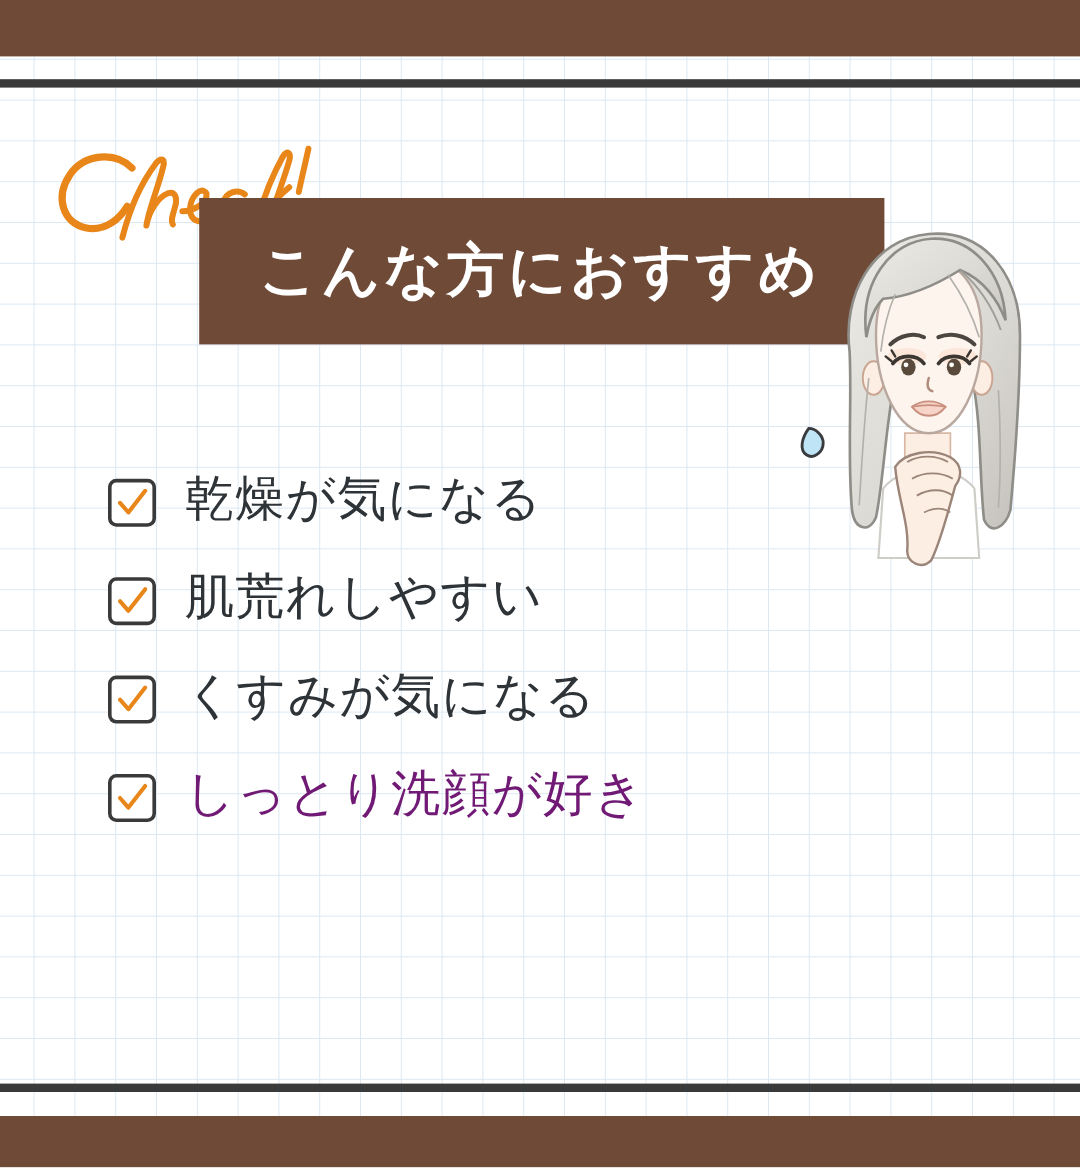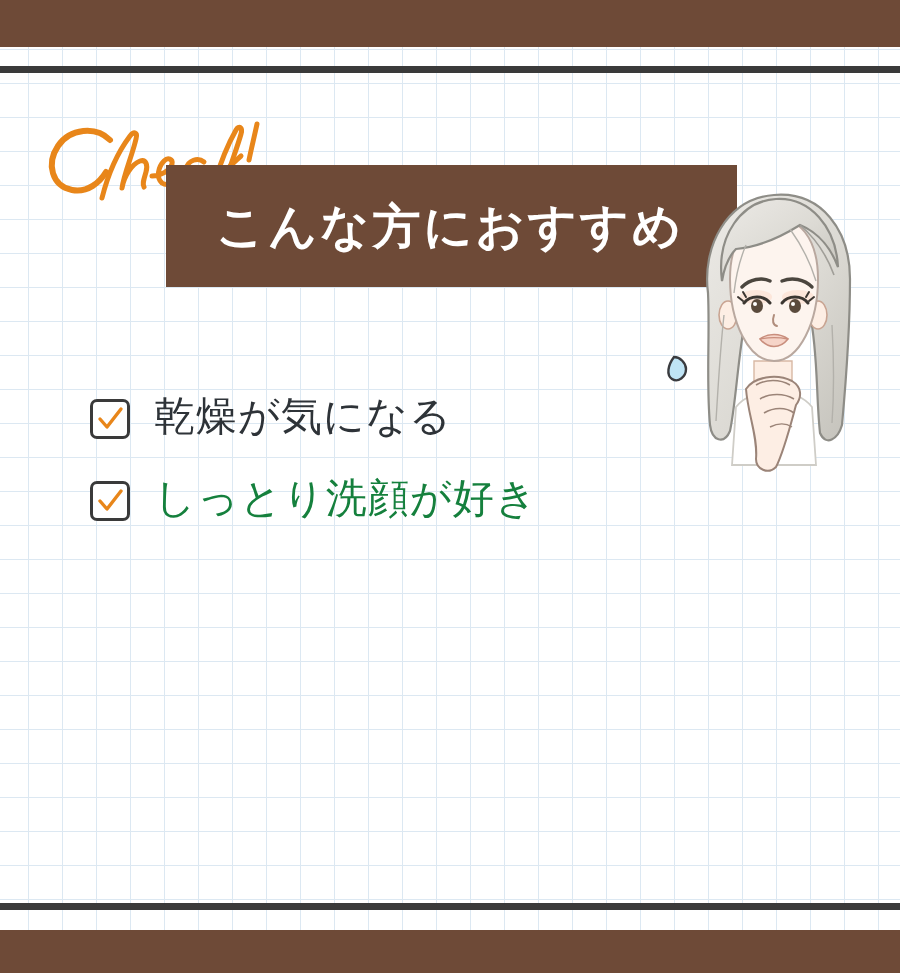--- a/index.html
+++ b/index.html
@@ -259,27 +259,43 @@
 
     <div class="check-row">
       <span class="checkbox" style="border-color: rgb(58, 58, 58);">
         <svg viewBox="0 0 30 30" xmlns="http://www.w3.org/2000/svg">
           <path d="M5 15 L12 23 L26 5" fill="none" stroke="#E8861A" stroke-width="3.4" stroke-linecap="round" stroke-linejoin="round"></path>
         </svg>
       </span>
       <span class="check-label" style="color: rgb(46, 51, 56);">乾燥が気になる</span>
     </div>
 
-
-
     <div class="check-row">
       <span class="checkbox" style="border-color: rgb(58, 58, 58);">
         <svg viewBox="0 0 30 30" xmlns="http://www.w3.org/2000/svg">
           <path d="M5 15 L12 23 L26 5" fill="none" stroke="#E8861A" stroke-width="3.4" stroke-linecap="round" stroke-linejoin="round"></path>
         </svg>
       </span>
-      <span class="check-label" style="color: #15803d; text-align: center;">しっとり洗顔が好き</span>
+      <span class="check-label" style="color: rgb(46, 51, 56);">肌荒れしやすい</span>
     </div>
 
+    <div class="check-row">
+      <span class="checkbox" style="border-color: rgb(58, 58, 58);">
+        <svg viewBox="0 0 30 30" xmlns="http://www.w3.org/2000/svg">
+          <path d="M5 15 L12 23 L26 5" fill="none" stroke="#E8861A" stroke-width="3.4" stroke-linecap="round" stroke-linejoin="round"></path>
+        </svg>
+      </span>
+      <span class="check-label" style="color: rgb(46, 51, 56);">くすみが気になる</span>
+    </div>
+
+    <div class="check-row">
+      <span class="checkbox" style="border-color: rgb(58, 58, 58);">
+        <svg viewBox="0 0 30 30" xmlns="http://www.w3.org/2000/svg">
+          <path d="M5 15 L12 23 L26 5" fill="none" stroke="#E8861A" stroke-width="3.4" stroke-linecap="round" stroke-linejoin="round"></path>
+        </svg>
+      </span>
+      <span class="check-label" style="color: #701a75; text-align: center;">しっとり洗顔が好き</span>
+    </div>
+
 
   </div>
 
 </div>
 
 </body></html>

